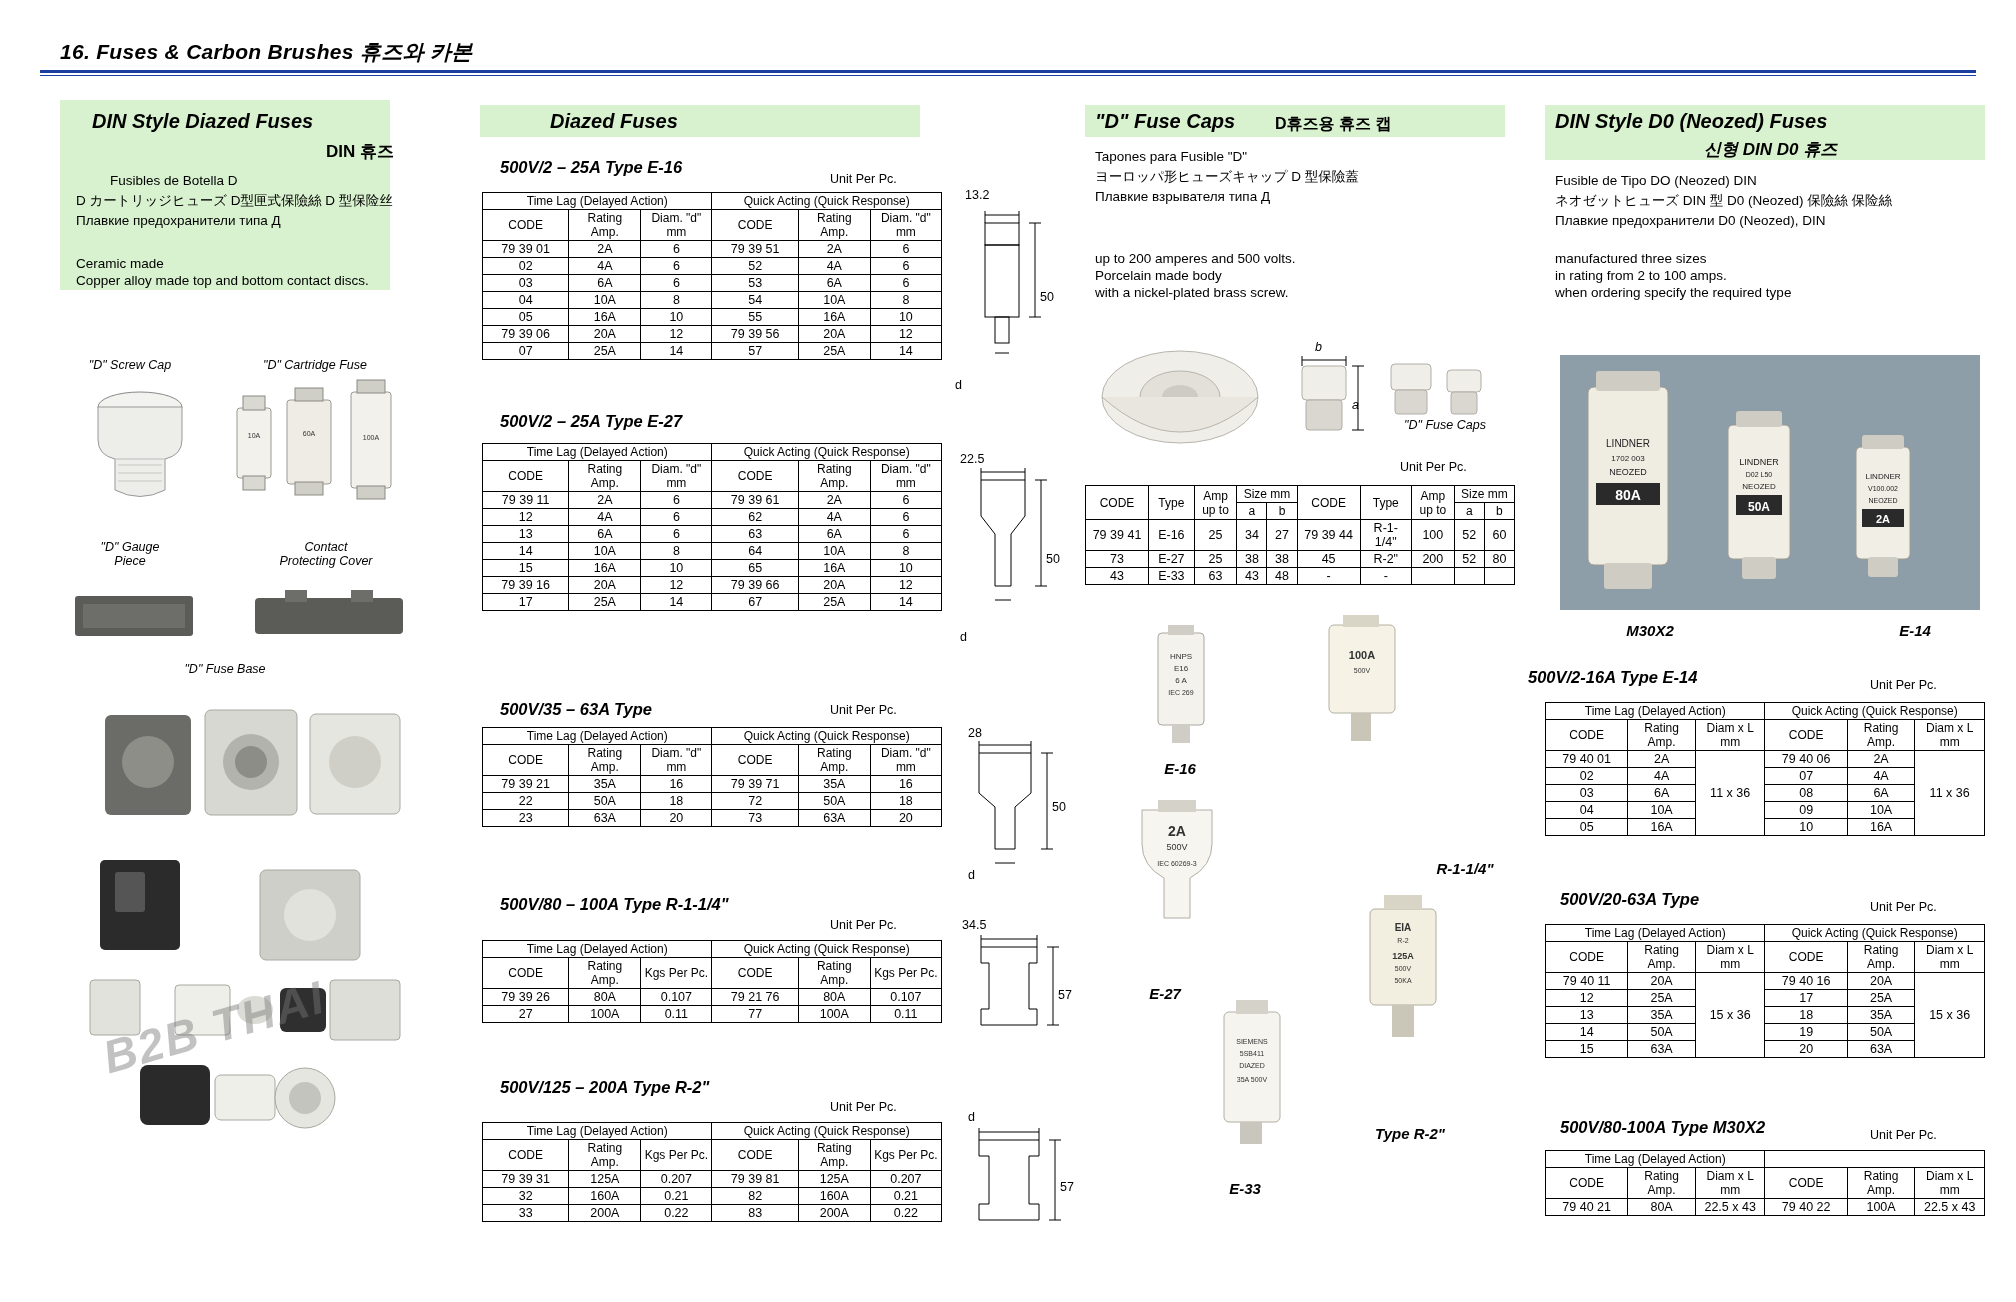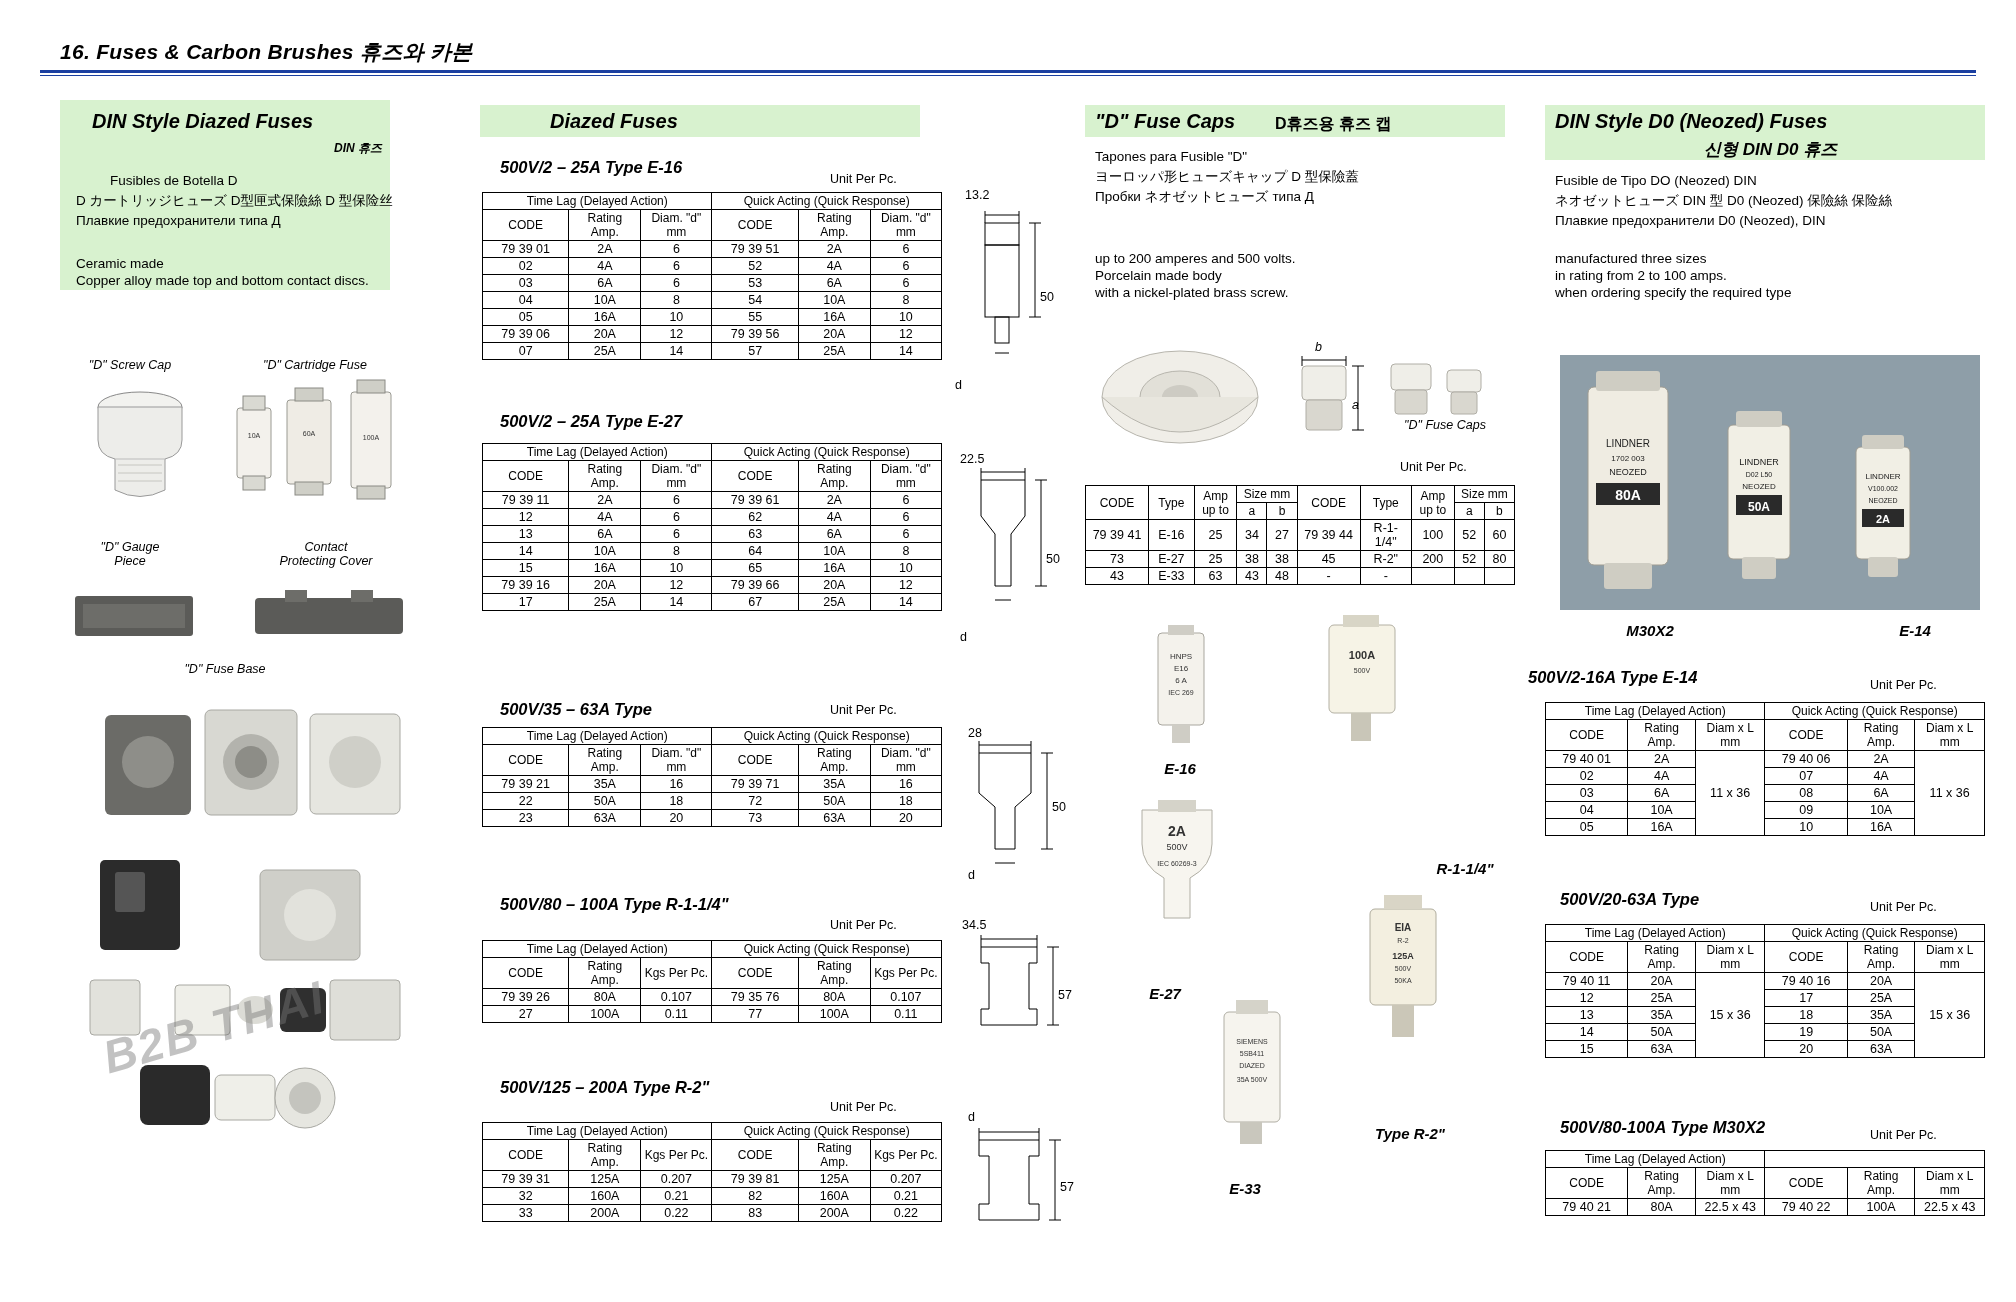--- a/index.html
+++ b/index.html
@@ -38,21 +38,21 @@
 <body>
 
 <div class="page">
 
   <div class="hdr-title">16. Fuses &amp; Carbon Brushes  휴즈와 카본</div>
   <div class="hdr-rule"></div>
   <div class="hdr-rule2"></div>
 
   <div class="green" style="left:60px;top:100px;width:330px;height:190px;"></div>
   <div class="gtitle" style="position:absolute;left:92px;top:110px;">DIN Style Diazed Fuses</div>
-  <div style="position:absolute;left:334px;top:140px;font-style:italic;font-weight:bold;font-size:12px;">DIN 휴즈</div>
+  <div style="position:absolute;left:326px;top:140px;font-weight:bold;font-size:17px;">DIN 휴즈</div>
   <div class="txt" style="left:88px;top:172px;width:320px;margin-left:22px;">Fusibles de Botella D</div>
   <div class="txt" style="left:76px;top:192px;width:330px;">D カートリッジヒューズ    D型匣式保險絲  D 型保险丝</div>
   <div class="txt" style="left:76px;top:212px;width:330px;">Плавкие предохранители типа Д</div>
   <div class="txt" style="left:76px;top:255px;width:330px;">Ceramic  made
 Copper alloy made top and bottom contact discs.</div>
 
   <div class="cap" style="left:50px;top:358px;width:160px;">"D" Screw Cap</div>
   <div class="cap" style="left:230px;top:358px;width:170px;">"D" Cartridge Fuse</div>
 
   <svg style="position:absolute;left:85px;top:385px;" width="110" height="120">
@@ -378,21 +378,21 @@
       <th style="width:72px">Rating Amp.</th>
       <th style="width:72px">Kgs Per Pc.</th>
       <th style="width:90px">CODE</th>
       <th style="width:72px">Rating Amp.</th>
       <th style="width:72px">Kgs Per Pc.</th>
     </tr>
     <tr>
           <td class="code-b">79 39 26</td>
           <td>80A</td>
           <td>0.107</td>
-          <td class="code-b">79 35 76</td>
+          <td class="code-b">79 21 76</td>
           <td>80A</td>
           <td>0.107</td>
         </tr>
     <tr>
           <td class="code-b">27</td>
           <td>100A</td>
           <td>0.11</td>
           <td class="code-b">77</td>
           <td>100A</td>
           <td>0.11</td>
@@ -463,21 +463,21 @@
     <line x1="94" y1="110" x2="106" y2="110" stroke="#000"></line>
   </svg>
   <div class="lbl" style="left:968px;top:1110px;">d</div>
   <div class="lbl" style="left:1060px;top:1180px;">57</div>
 
   <div class="green" style="left:1085px;top:105px;width:420px;height:32px;"></div>
   <div class="gtitle" style="position:absolute;left:1095px;top:110px;">"D" Fuse Caps</div>
   <div style="position:absolute;left:1275px;top:114px;font-weight:bold;font-size:16px;">D휴즈용  휴즈 캡</div>
   <div class="txt" style="left:1095px;top:148px;">Tapones para Fusible "D"</div>
   <div class="txt" style="left:1095px;top:168px;">ヨーロッパ形ヒューズキャップ   D 型保險蓋</div>
-  <div class="txt" style="left:1095px;top:188px;">Пробки ネオゼットヒューズ типа Д</div>
+  <div class="txt" style="left:1095px;top:188px;">Плавкие взрывателя типа Д</div>
   <div class="txt" style="left:1095px;top:250px;">up to 200   amperes and 500 volts.
 Porcelain  made  body
 with a nickel-plated brass screw.</div>
 
   <svg style="position:absolute;left:1090px;top:345px;" width="180" height="120">
     <ellipse cx="90" cy="52" rx="78" ry="46" fill="#f0eee8" stroke="#b7b5ad"></ellipse>
     <ellipse cx="90" cy="52" rx="40" ry="26" fill="#e2e0d8" stroke="#b7b5ad"></ellipse>
     <ellipse cx="90" cy="52" rx="18" ry="12" fill="#cdcbc3"></ellipse>
     <path d="M12 52 q78 70 156 0" fill="#e8e6de" stroke="#b7b5ad"></path>
   </svg>

